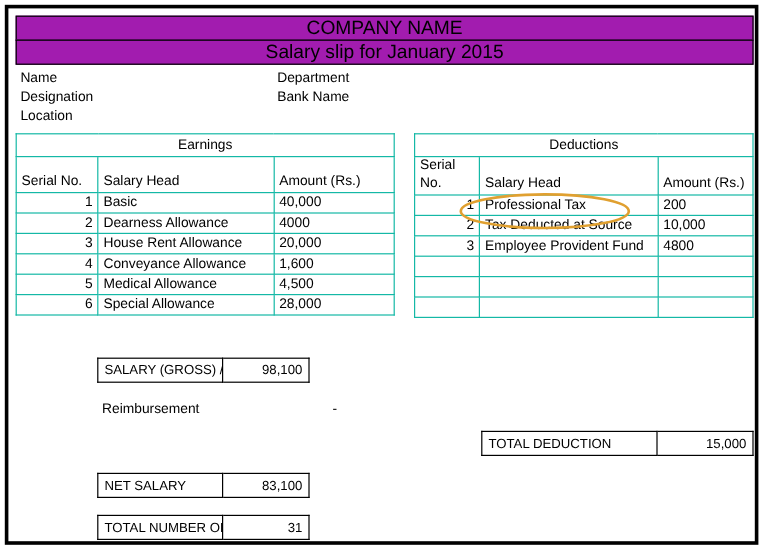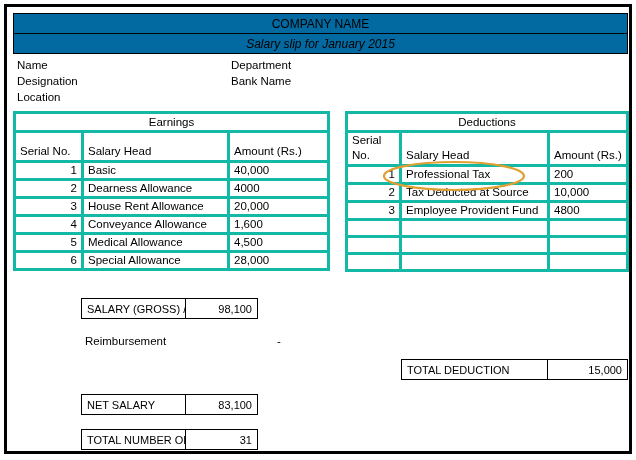--- a/index.html
+++ b/index.html
@@ -26,27 +26,27 @@
     background: #ffffff;
   }
 
   
   .hdr-row {
     position: absolute;
     left: 6px;
     width: 615px;
     border: 1px solid #000000;
     text-align: center;
-    font-size: 12px;
+    font-size: 16px;
     line-height: 20px;
     height: 21px;
-    background: #0369a1;
+    background: #a21caf;
   }
   #hdr-company { top: 6px; }
-  #hdr-subtitle { top: 26px; font-style: italic; }
+  #hdr-subtitle { top: 26px; }
 
   
   .info-block {
     position: absolute;
     left: 0;
     top: 50px;
     width: 628px;
     height: 50px;
     font-size: 11.5px;
   }
@@ -64,21 +64,21 @@
 
   
   .tbl {
     position: absolute;
     border-collapse: collapse;
     font-size: 11.5px;
     background: #ffffff;
     table-layout: fixed;
   }
   .tbl td {
-    border: 3px solid #14b8a6;
+    border: 1px solid #14b8a6;
     padding: 0 4px;
     height: 17px;
     line-height: 15px;
     vertical-align: middle;
     overflow: hidden;
     white-space: nowrap;
   }
   .tbl .title-cell {
     text-align: center;
     height: 19px;

